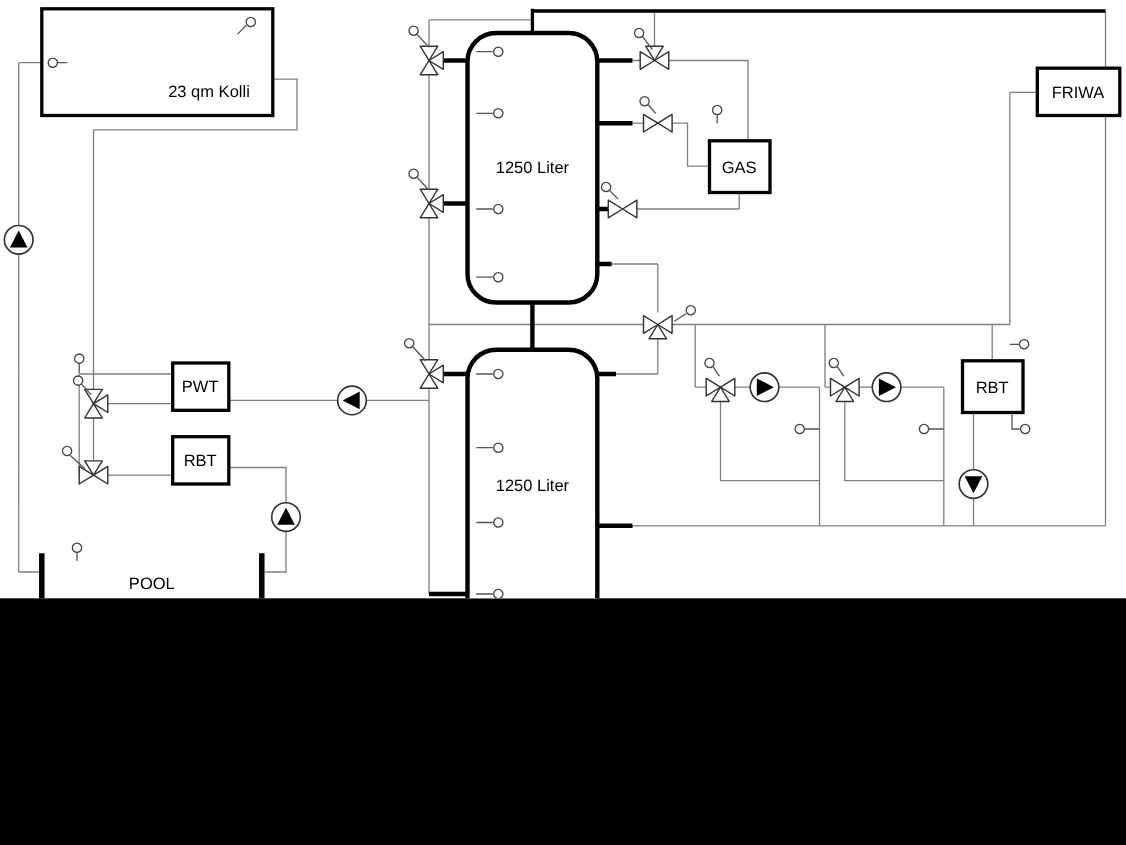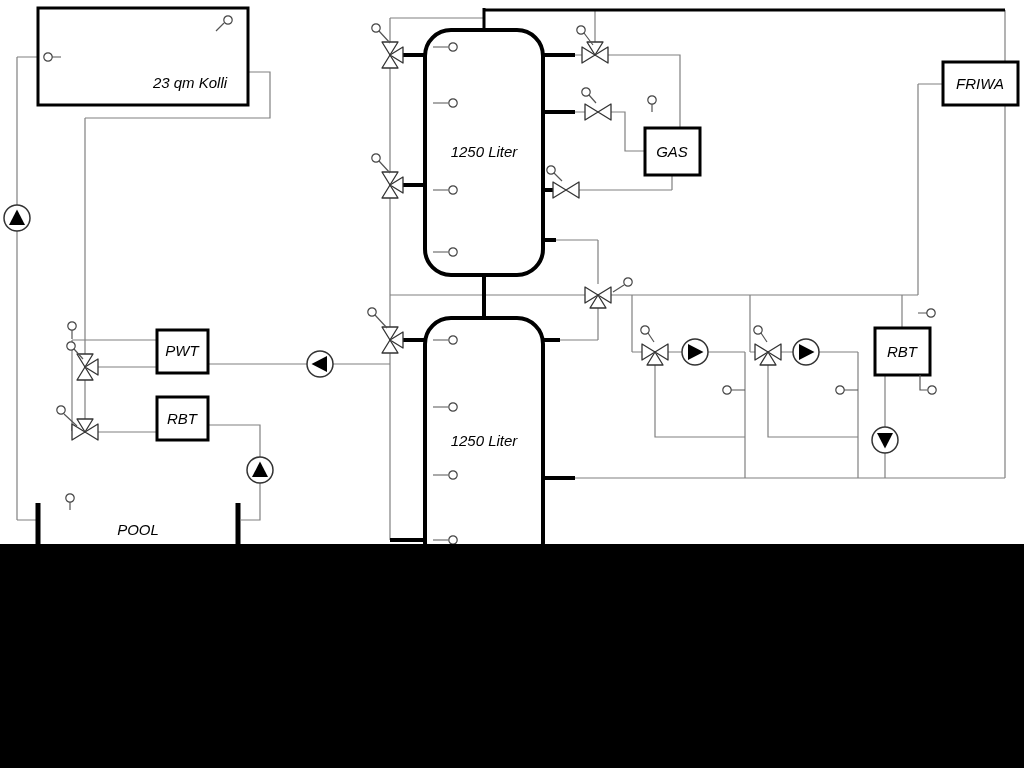--- a/index.html
+++ b/index.html
@@ -1,17 +1,17 @@
 <!DOCTYPE html>
 <html><head>
 <meta charset="utf-8">
 <style>
   html,body{margin:0;padding:0;background:#000;}
   .stage{position:relative;width:1024px;height:544px;background:#a16207;overflow:hidden;
-         font-family:"Liberation Sans", sans-serif;font-style:italic;}
+         font-family:"Liberation Sans", sans-serif;}
   .canvas{position:absolute;left:0;top:0;width:1024px;height:585px;background:#ffffff;}
   .letterbox{position:absolute;left:0;top:585px;width:1024px;height:183px;background:#000;}
   svg{display:block;}
   .pipe{stroke:#808080;stroke-width:1.2;fill:none;}
   .pipe-thick{stroke:#000;stroke-width:4;fill:none;}
   .pipe-head{stroke:#000;stroke-width:3;fill:none;}
   .stub{stroke:#555;stroke-width:1.2;fill:none;}
   .box{fill:#fff;stroke:#000;stroke-width:3;}
   .tank{fill:#fff;stroke:#000;stroke-width:4;}
   .poolwall{fill:none;stroke:#000;stroke-width:5;}

